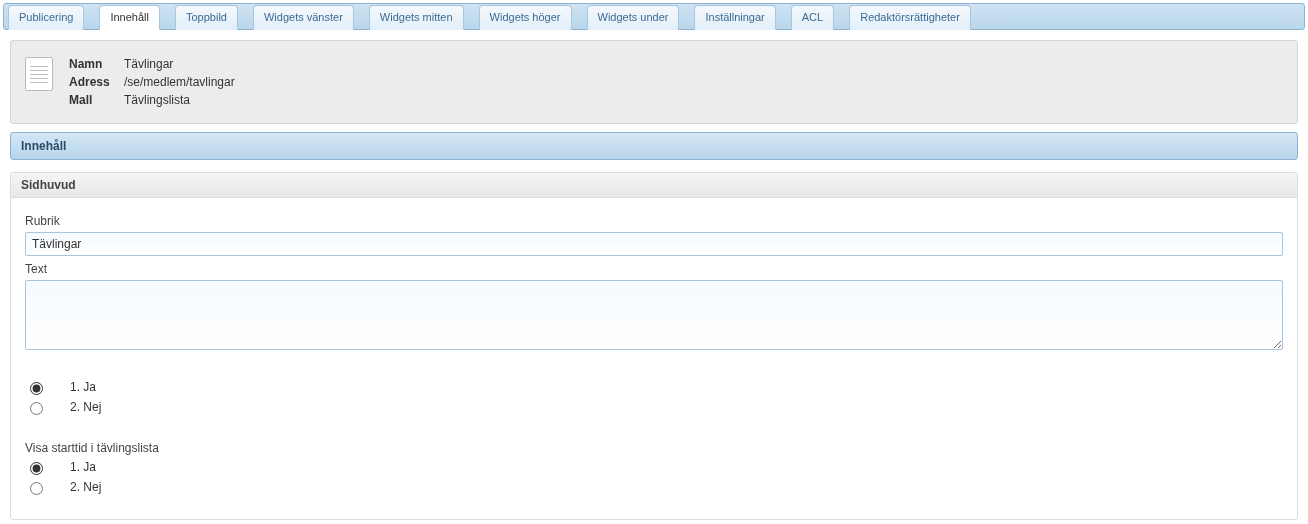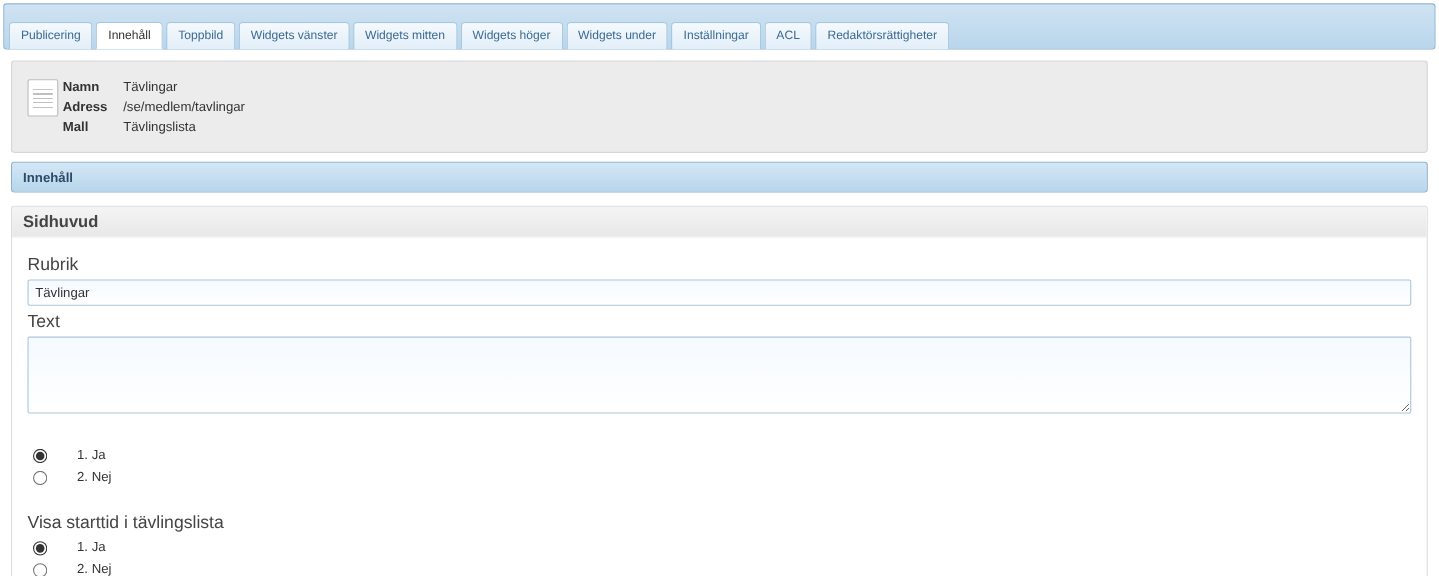--- a/index.html
+++ b/index.html
@@ -7,23 +7,23 @@
     margin: 0;
     font-family: Arial, sans-serif;
     font-size: 12px;
     color: #333;
     background: #fff;
   }
   .tabbar {
     background: linear-gradient(to bottom, #cfe3f2, #b9d6ec);
     border: 1px solid #8db2d1;
     border-radius: 3px;
-    padding: 15px 4px 0 4px;
+    padding: 0 4px 0 4px;
     display: flex;
-    gap: 3px;
+    gap: 15px;
     margin: 3px;
     text-align: center;
   }
   .tab {
     background: linear-gradient(to bottom, #f4f9fd, #e2eef8);
     border: 1px solid #a7c6df;
     border-bottom: none;
     border-radius: 4px 4px 0 0;
     padding: 4px 10px 5px 10px;
     color: #3b6a93;
@@ -42,21 +42,21 @@
   .panel {
     margin: 10px;
   }
   .infobox {
     background: #ececec;
     border: 1px solid #d6d6d6;
     border-radius: 3px;
     padding: 14px 16px 14px 14px;
     display: flex;
     align-items: flex-start;
-    gap: 4px;
+    gap: 16px;
   }
   .infoicon {
     width: 28px; height: 34px;
     background: #fff;
     border: 1px solid #bbb;
     border-radius: 2px;
     position: relative;
     margin-top: 2px;
   }
   .infoicon::after {
@@ -82,30 +82,30 @@
     border: 1px solid #dcdcdc;
     border-radius: 3px;
     margin-top: 12px;
     padding-bottom: 20px;
   }
   .formhead {
     background: linear-gradient(to bottom, #f4f4f4, #e8e8e8);
     border-bottom: 1px solid #dcdcdc;
     color: #444;
     font-weight: bold;
-    font-size: 15px;
+    font-size: 12px;
     padding: 5px 10px;
     border-radius: 3px 3px 0 0;
   }
   .formbody {
     padding: 10px 14px 0 14px;
   }
   .field-label {
     color: #444;
-    font-size: 16px;
+    font-size: 12px;
     margin-top: 6px;
     margin-bottom: 4px;
   }
   .text-input, .textarea-input {
     width: 100%;
     background: linear-gradient(to bottom, #f5faff, #ffffff);
     border: 1px solid #a9c5de;
     border-radius: 2px;
     padding: 4px 6px;
     font-family: inherit;

